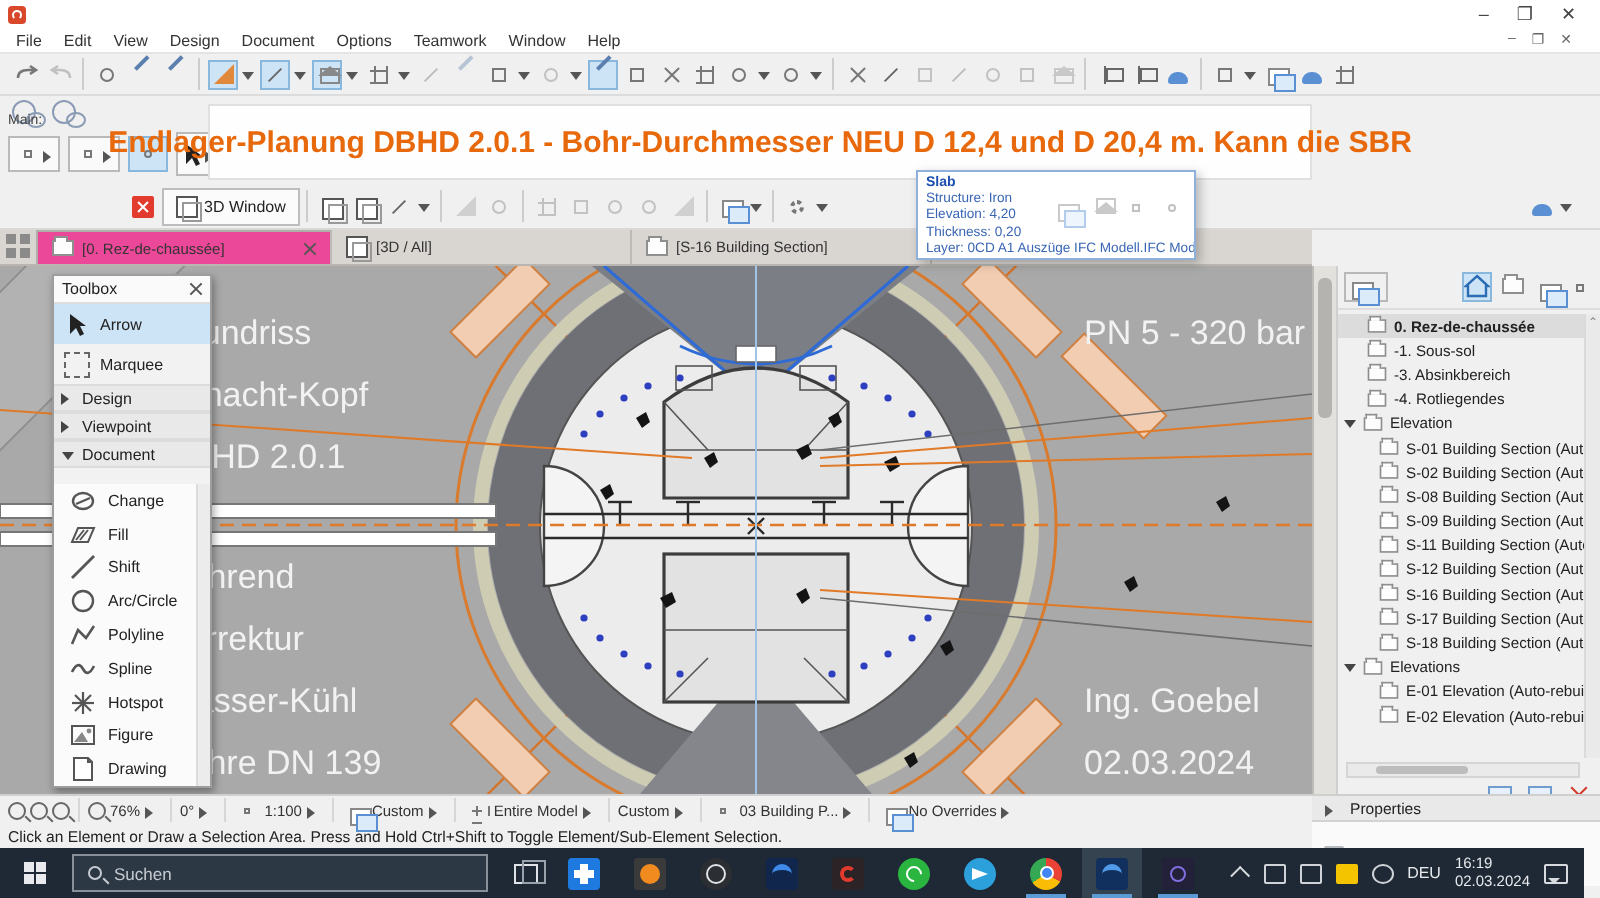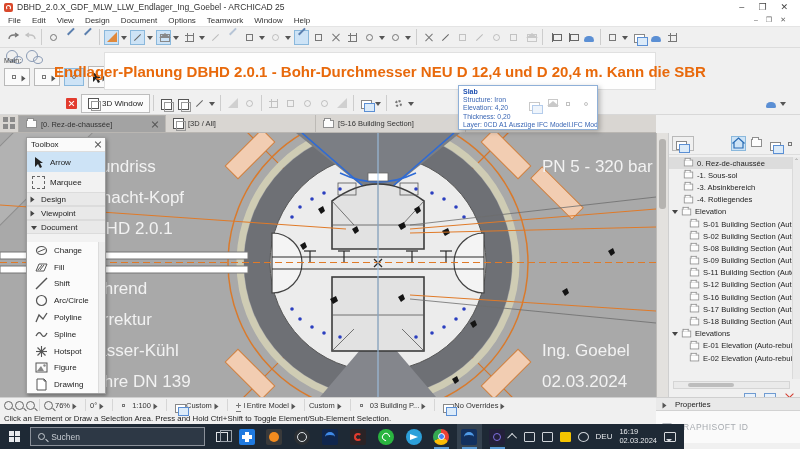--- a/index.html
+++ b/index.html
@@ -60,40 +60,40 @@
   .cube::after{content:"";position:absolute;left:2px;top:2px;right:-3px;bottom:-3px;border:1px solid #999}
   
   .tabbar{left:0;top:115px;width:656px;height:18px;background:#d9d6d2;border-bottom:1px solid #b9b6b2;display:flex;align-items:flex-end}
   .tgrid{width:13px;height:13px;margin:0 2px 2px 3px;position:relative;flex:0 0 auto}
   .tgrid::before{content:"";position:absolute;inset:0;background:
     linear-gradient(#8a8a8a,#8a8a8a) 0 0/5px 5px no-repeat,
     linear-gradient(#8a8a8a,#8a8a8a) 7px 0/5px 5px no-repeat,
     linear-gradient(#8a8a8a,#8a8a8a) 0 7px/5px 5px no-repeat,
     linear-gradient(#8a8a8a,#8a8a8a) 7px 7px/5px 5px no-repeat}
   .tab{height:17px;display:flex;align-items:center;gap:4px;padding:0 7px;font-size:7.5px;color:#333;border-right:1px solid #bdbab6;flex:0 0 auto}
-  .tab.active{background:#a3a3a3;border-top:1px solid #b0aeaa;border-left:1px solid #b0aeaa;width:148px}
+  .tab.active{background:#ec4899;border-top:1px solid #b0aeaa;border-left:1px solid #b0aeaa;width:148px}
   .fold{width:11px;height:8px;border:1px solid #8f8f8f;background:#fdfdfd;position:relative;flex:0 0 auto}
   .fold::before{content:"";position:absolute;top:-3px;left:0;width:5px;height:2px;border:1px solid #8f8f8f;border-bottom:none;background:#fdfdfd}
   .xsm{width:7px;height:7px;position:relative;margin-left:auto}
   .xsm::before,.xsm::after{content:"";position:absolute;left:0;top:3px;width:8px;border-top:1.2px solid #555}
   .xsm::before{transform:rotate(45deg)}.xsm::after{transform:rotate(-45deg)}
   
   .mid{left:0;top:133px;width:800px;height:264px}
   .cadwrap{position:absolute;left:0;top:0;width:656px;height:264px;background:#a9a9a9;overflow:hidden}
   .note{position:absolute;color:#f2f2f2;font-size:17px;line-height:31px;white-space:nowrap}
   .vstrip{position:absolute;left:656px;top:0;width:12px;height:264px;background:#e3e1de;border-left:1px solid #bdbbb8}
   .vstrip::before{content:"";position:absolute;left:2px;top:6px;width:7px;height:70px;background:#b5b3b0;border-radius:3px}
   
   .nav{position:absolute;left:668px;top:0;width:132px;height:264px;background:#f0f0f0;border-left:1px solid #cfcfcf;font-size:7.6px;color:#222}
   .navhead{display:flex;align-items:center;height:22px;padding:0 3px;gap:2px;border-bottom:1px solid #ddd}
   .nvbtn{width:15px;height:15px;border:1px solid transparent;position:relative}
   .nvbtn.sel{background:#cde3f6;border:1px solid #8ab8dc}
   .navtree{position:absolute;left:0;top:24px;right:8px;bottom:0}
   .trow{display:flex;align-items:center;height:12.2px;gap:3px;padding-left:14px;white-space:nowrap;overflow:hidden}
-  .trow.selrow{background:#dcdcdc;font-weight:normal}
+  .trow.selrow{background:#dcdcdc;font-weight:bold}
   .trow .fold{transform:scale(.85)}
   .grp{padding-left:3px}
   .tchev{width:0;height:0;border:3px solid transparent;border-top:4px solid #444;transform:translateY(2px);flex:0 0 auto}
   .navvscroll{position:absolute;right:0;top:24px;width:8px;height:222px;background:#eaeaea;border-left:1px solid #dadada;font-size:6px;color:#888;text-align:center}
   .hscroll{position:absolute;left:4px;right:10px;top:248px;height:8px;background:#eaeaea;border:1px solid #d5d5d5}
   .hscroll::before{content:"";position:absolute;left:14px;top:1px;width:46px;height:4px;background:#bdbdbd;border-radius:2px}
   .navicons{position:absolute;right:6px;top:260px;display:flex;gap:8px;align-items:center}
   .bluebox{width:12px;height:10px;border:1px solid #6f9bd1;background:#e8f1fb;position:relative}
   .redX2{width:10px;height:10px;position:relative}
   .redX2::before,.redX2::after{content:"";position:absolute;left:0;top:4px;width:11px;border-top:1.8px solid #d33a2c}
@@ -102,21 +102,21 @@
   .bottom{left:0;top:397px;width:800px;height:27px;background:#f0f0f0;border-top:1px solid #cfcfcf}
   .ctrl{position:absolute;left:0;top:0;width:656px;height:14px;display:flex;align-items:center;font-size:7.5px;color:#333}
   .cseg{display:flex;align-items:center;gap:2px;padding:0 4px;height:12px;border-right:1px solid #d6d6d6;white-space:nowrap}
   .mag{width:9px;height:9px;border:1.4px solid #666;border-radius:50%;position:relative}
   .mag::after{content:"";position:absolute;left:7px;top:7px;width:4px;border-top:1.4px solid #666;transform:rotate(45deg)}
   .hint{position:absolute;left:4px;top:14px;width:650px;height:13px;font-size:7.8px;color:#222;display:flex;align-items:center;white-space:nowrap}
   .props{position:absolute;left:656px;top:0;width:144px;height:13px;background:#e9e9e9;border-bottom:1px solid #d2d2d2;display:flex;align-items:center;gap:4px;padding:0 6px;font-size:7.8px;color:#222}
   .gsoft{position:absolute;left:656px;top:13px;width:144px;height:14px;display:flex;align-items:center;gap:4px;padding:16px 6px;font-size:8.5px;letter-spacing:.5px;color:#a7abb0;background:#fafafa}
   .gico{width:10px;height:8px;border:1.4px solid #b7bbc0;border-radius:1px}
   
-  .task{left:0;top:424px;width:684px;height:25px;background:#1e2935;display:flex;align-items:center}
+  .task{left:0;top:424px;width:792px;height:25px;background:#1e2935;display:flex;align-items:center}
   .start{width:34px;height:25px;display:flex;align-items:center;justify-content:center}
   .winlogo{width:11px;height:11px;display:grid;grid-template-columns:5px 5px;grid-template-rows:5px 5px;gap:1px}
   .winlogo div{background:#e8eaed}
   .search{width:208px;height:19px;margin-left:2px;background:#2d3845;border:1px solid #8a9099;display:flex;align-items:center;gap:6px;padding:0 7px;font-size:8.5px;color:#c7ccd2}
   .smag{width:7px;height:7px;border:1.3px solid #c7ccd2;border-radius:50%;position:relative;flex:0 0 auto}
   .smag::after{content:"";position:absolute;left:6px;top:6px;width:4px;border-top:1.3px solid #c7ccd2;transform:rotate(45deg)}
   .tvbtn{width:22px;height:25px;display:flex;align-items:center;justify-content:center;margin-left:8px}
   .tvico{width:12px;height:10px;border:1.3px solid #dfe2e6;position:relative}
   .tvico::after{content:"";position:absolute;left:3px;top:-3px;width:10px;height:10px;border:1.3px solid #9aa2ab}
   .appslot{width:30px;height:25px;display:flex;align-items:center;justify-content:center;position:relative;margin-left:3px}
@@ -143,21 +143,20 @@
   .tip{left:458px;top:85px;width:140px;height:45px;background:#fff;border:1px solid #8fb0d8;box-shadow:2px 2px 5px rgba(0,0,0,.25);z-index:50;padding:2px 4px;font-size:6.8px;line-height:8.2px;color:#3a66b4;white-space:nowrap;overflow:hidden}
   .tip b{color:#1d4fb0;font-size:7px}
   .tipicons{position:absolute;right:4px;top:12px;display:flex;gap:4px;opacity:.45}
   .tipicons .tbi{width:12px;height:12px}
 </style>
 </head>
 <body>
 
 <div class="abs titlebar">
   <div class="appico"></div>
-  <span>DBHD_2.0.X_GDF_MLW_LLW_Endlager_Ing_Goebel - ARCHICAD 25</span>
   <div class="wbtns">
     <span>–</span>
     <span>❐</span>
     <span>✕</span>
   </div>
 </div>
 
 <div class="abs menubar">
   <span>File</span>
   <span>Edit</span>

